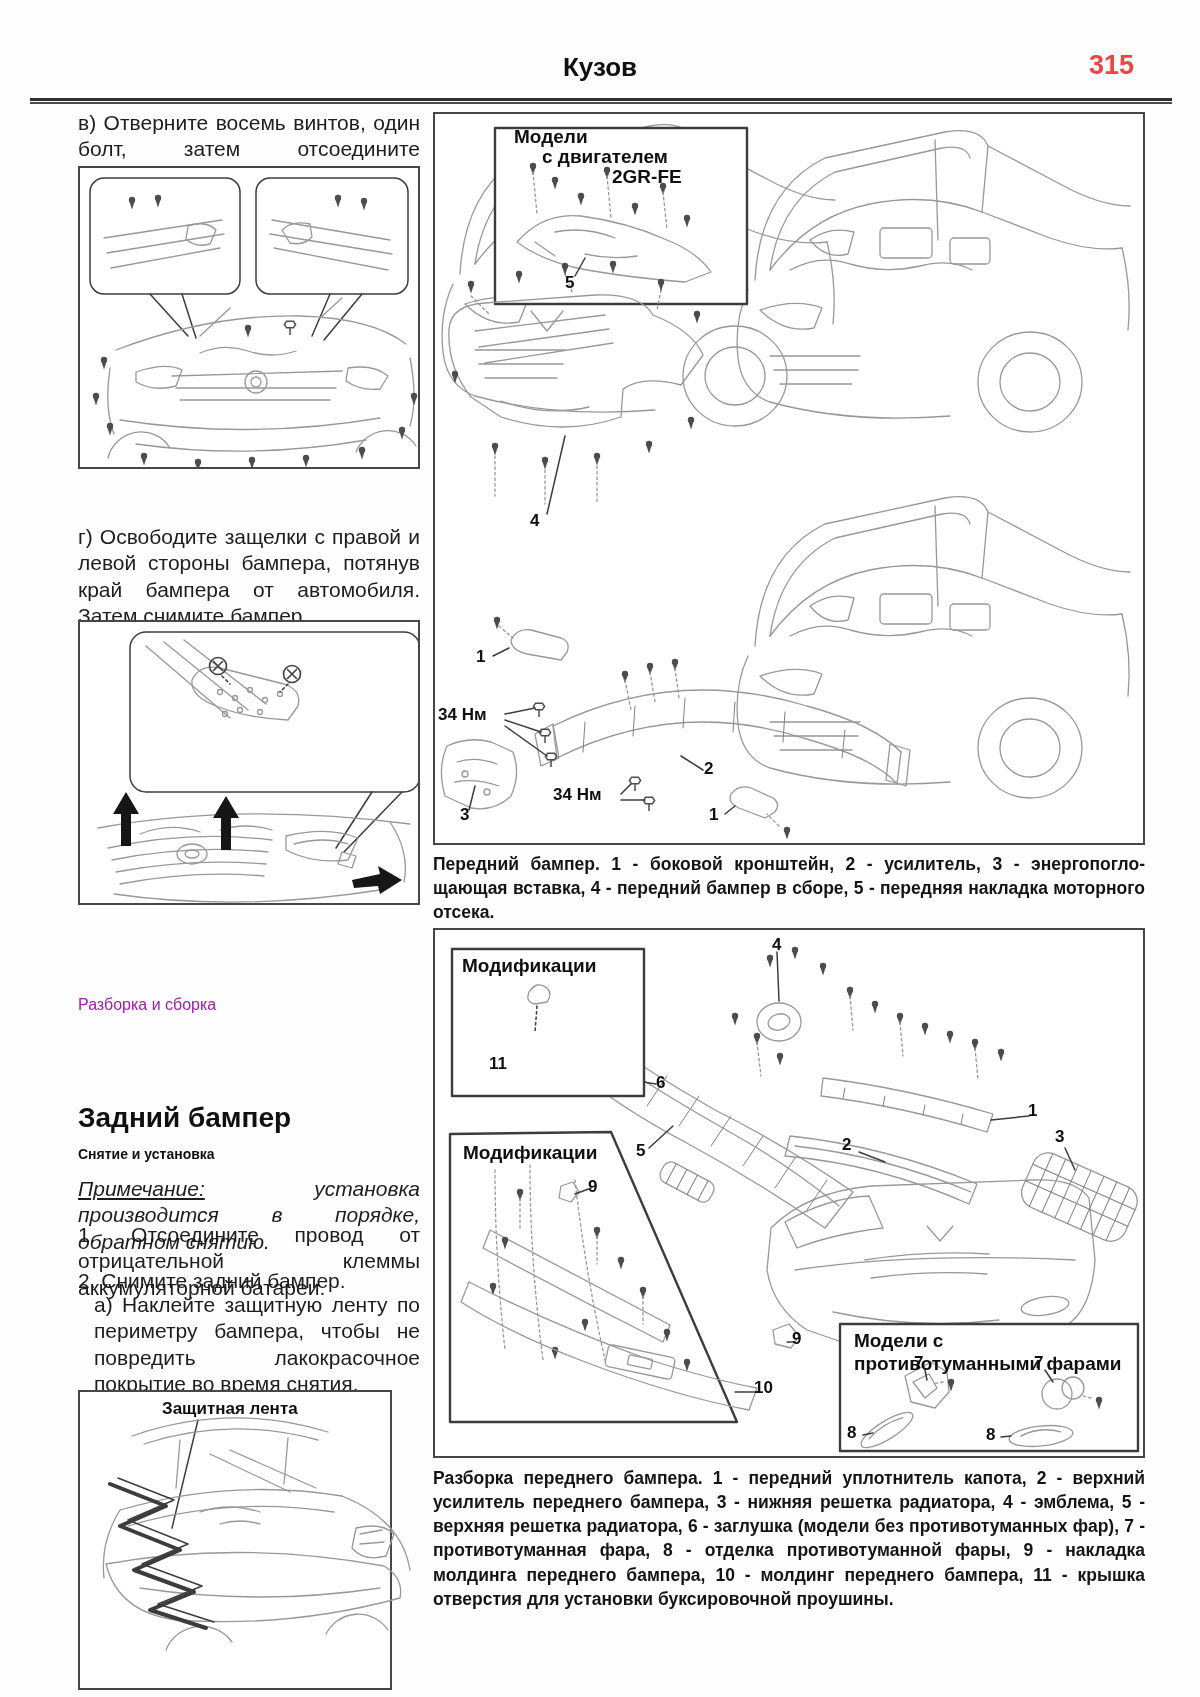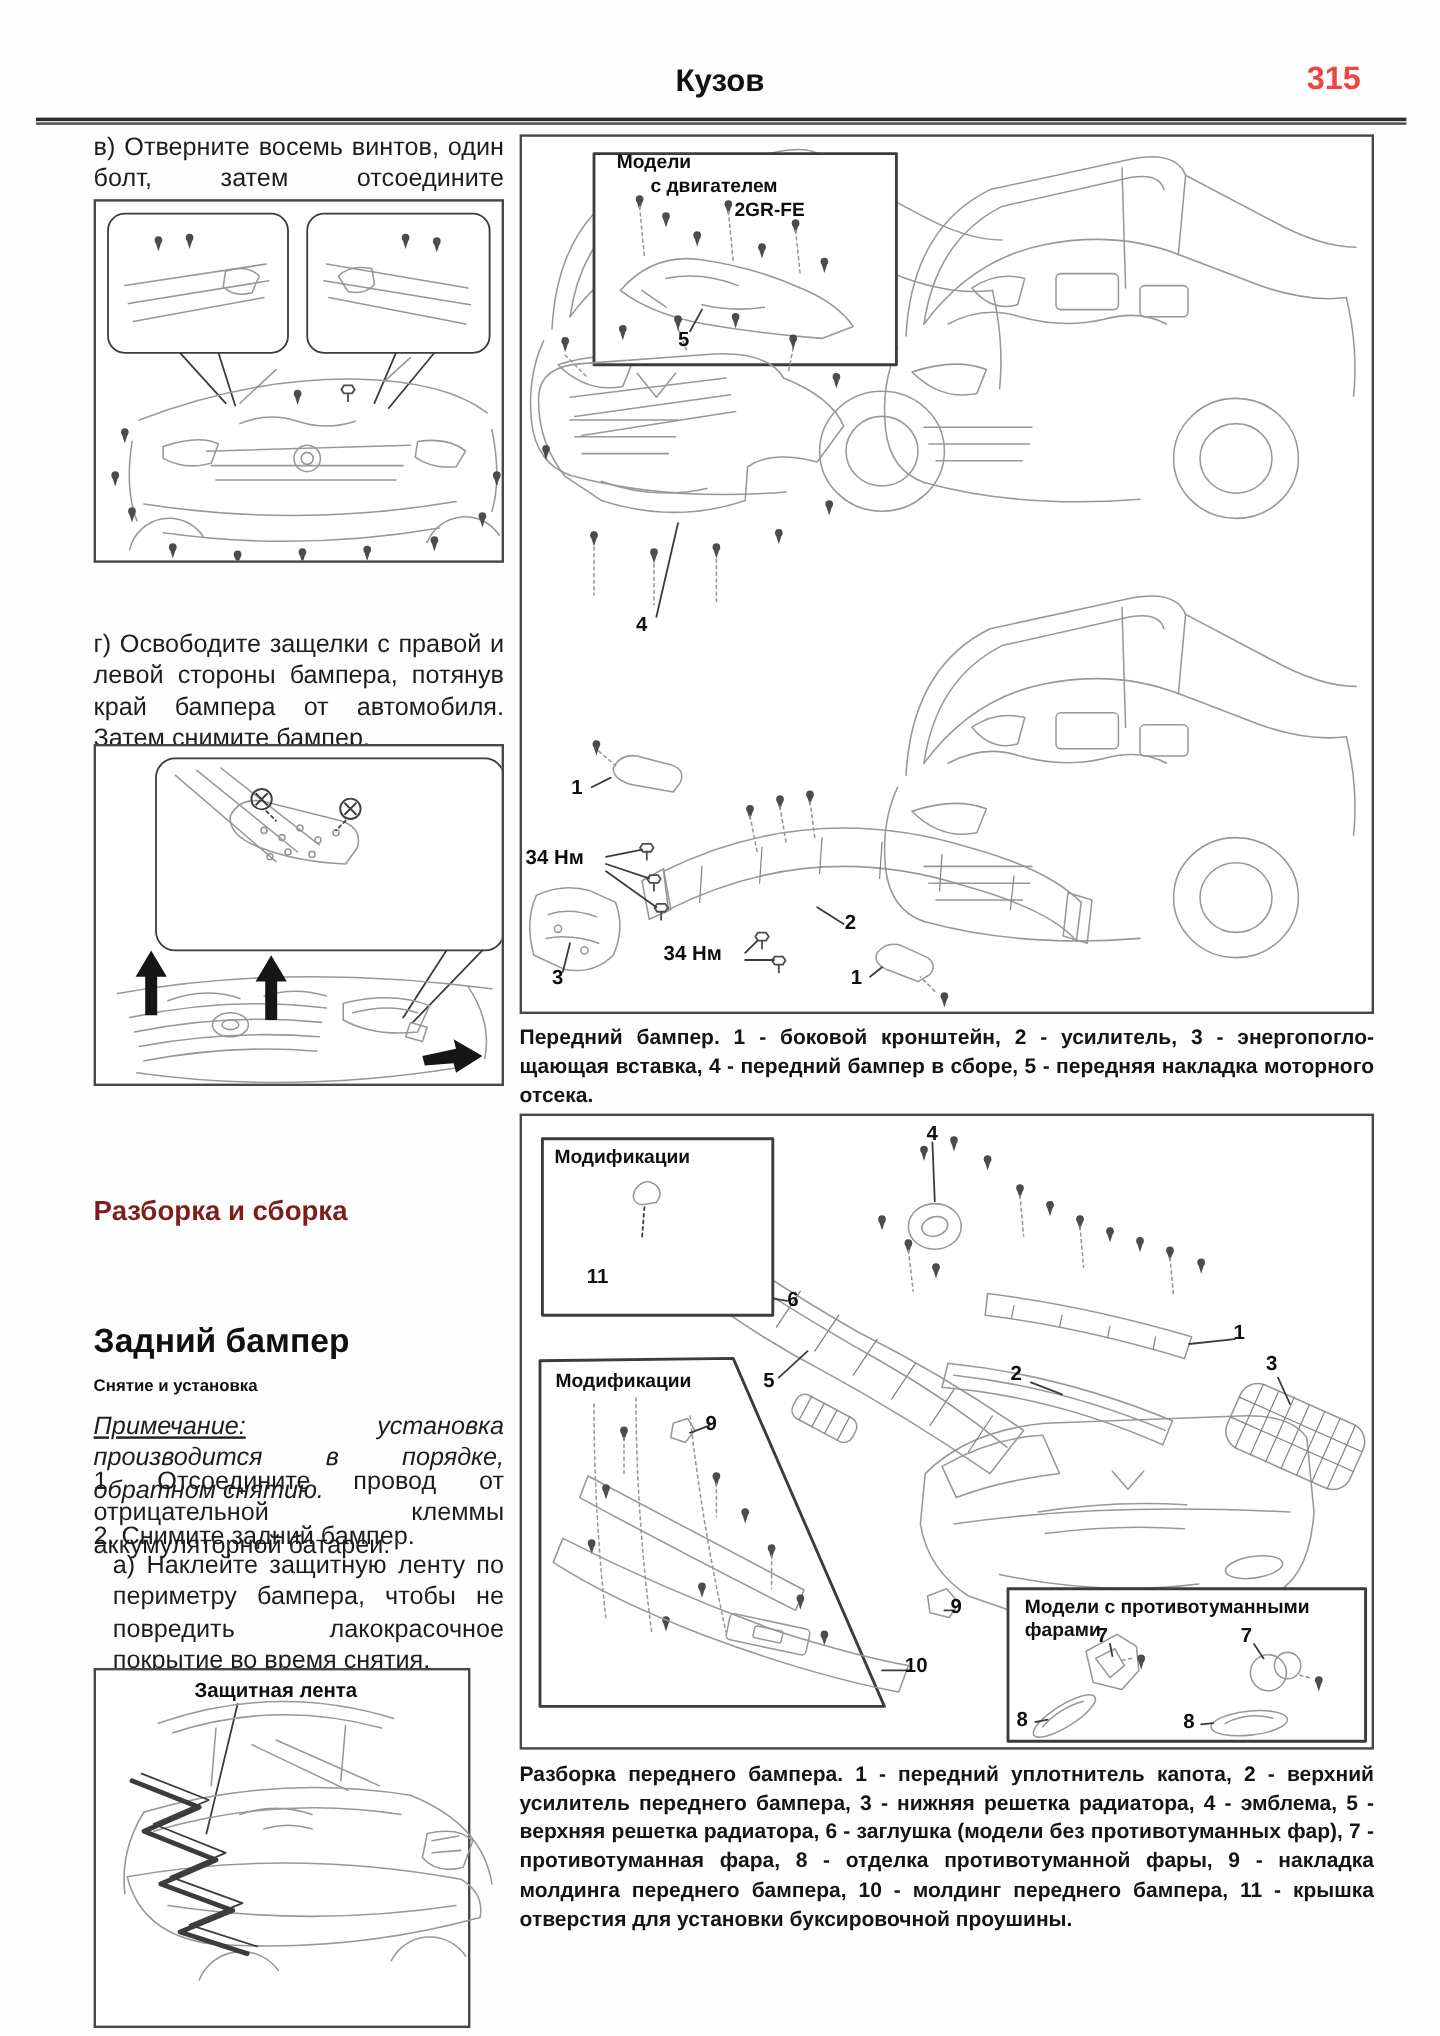--- a/index.html
+++ b/index.html
@@ -2,38 +2,38 @@
 <html lang="ru"><head>
 <meta charset="utf-8">
 <style>
   *{margin:0;padding:0;box-sizing:border-box}
   html,body{background:#d6d6d2}
   #page{position:relative;width:1200px;height:1697px;background:#fefefe;
         font-family:"Liberation Sans",sans-serif;color:#1b1b1b;overflow:hidden}
   .abs{position:absolute}
   .para{font-size:21px;line-height:1.26;text-align:justify;color:#1d1d1d}
   .h-big{font-size:28px;font-weight:bold;color:#101010}
-  .h-mid{font-size:23px;font-weight:bold;color:#7f1d1d}
+  .h-mid{font-size:16px;font-weight:normal;color:#a21caf}
   .h-sub{font-size:14px;font-weight:bold;color:#101010}
   .note{font-style:italic}
   .note .u{text-decoration:underline}
   .rule{position:absolute;left:30px;right:28px;top:98px;height:6px;
         border-top:3px solid #2e2e2e;border-bottom:2px solid #4a4a4a}
   .fig{position:absolute;border:2px solid #474747;background:#fff}
   .fig svg{display:block}
   .sketch path,.sketch rect,.sketch circle,.sketch ellipse,.sketch line,
   .sketch polyline,.sketch polygon{fill:none;stroke:#989898;stroke-width:1.3;
         stroke-linecap:round;stroke-linejoin:round}
   .sketch .dk{stroke:#3c3c3c;stroke-width:1.5}
   .sketch .bx{stroke:#3c3c3c;stroke-width:2.4;fill:#fff}
   .sketch .dsh{stroke-dasharray:2.5,3}
   .sketch .blk{fill:#161616;stroke:none}
   .sketch .htch{stroke:#828282;stroke-width:1}
   .plbl{position:absolute;font-weight:bold;font-size:17px;color:#0f0f0f;line-height:1;white-space:nowrap}
-  .boxlbl{position:absolute;font-weight:bold;font-size:16px;color:#0f0f0f;line-height:1.2}
+  .boxlbl{position:absolute;font-weight:bold;font-size:19px;color:#0f0f0f;line-height:1.2}
   .cap{position:absolute;font-weight:bold;font-size:17.5px;line-height:1.38;
        text-align:justify;color:#141414}
   .hdr-title{position:absolute;left:0;width:1200px;top:52px;text-align:center;
        font-size:26px;font-weight:bold;color:#111}
   .hdr-num{position:absolute;right:66px;top:50px;font-size:27px;font-weight:bold;color:#ef4444}
 </style>
 </head>
 <body>
 
 <svg width="0" height="0" style="position:absolute" aria-hidden="true">

